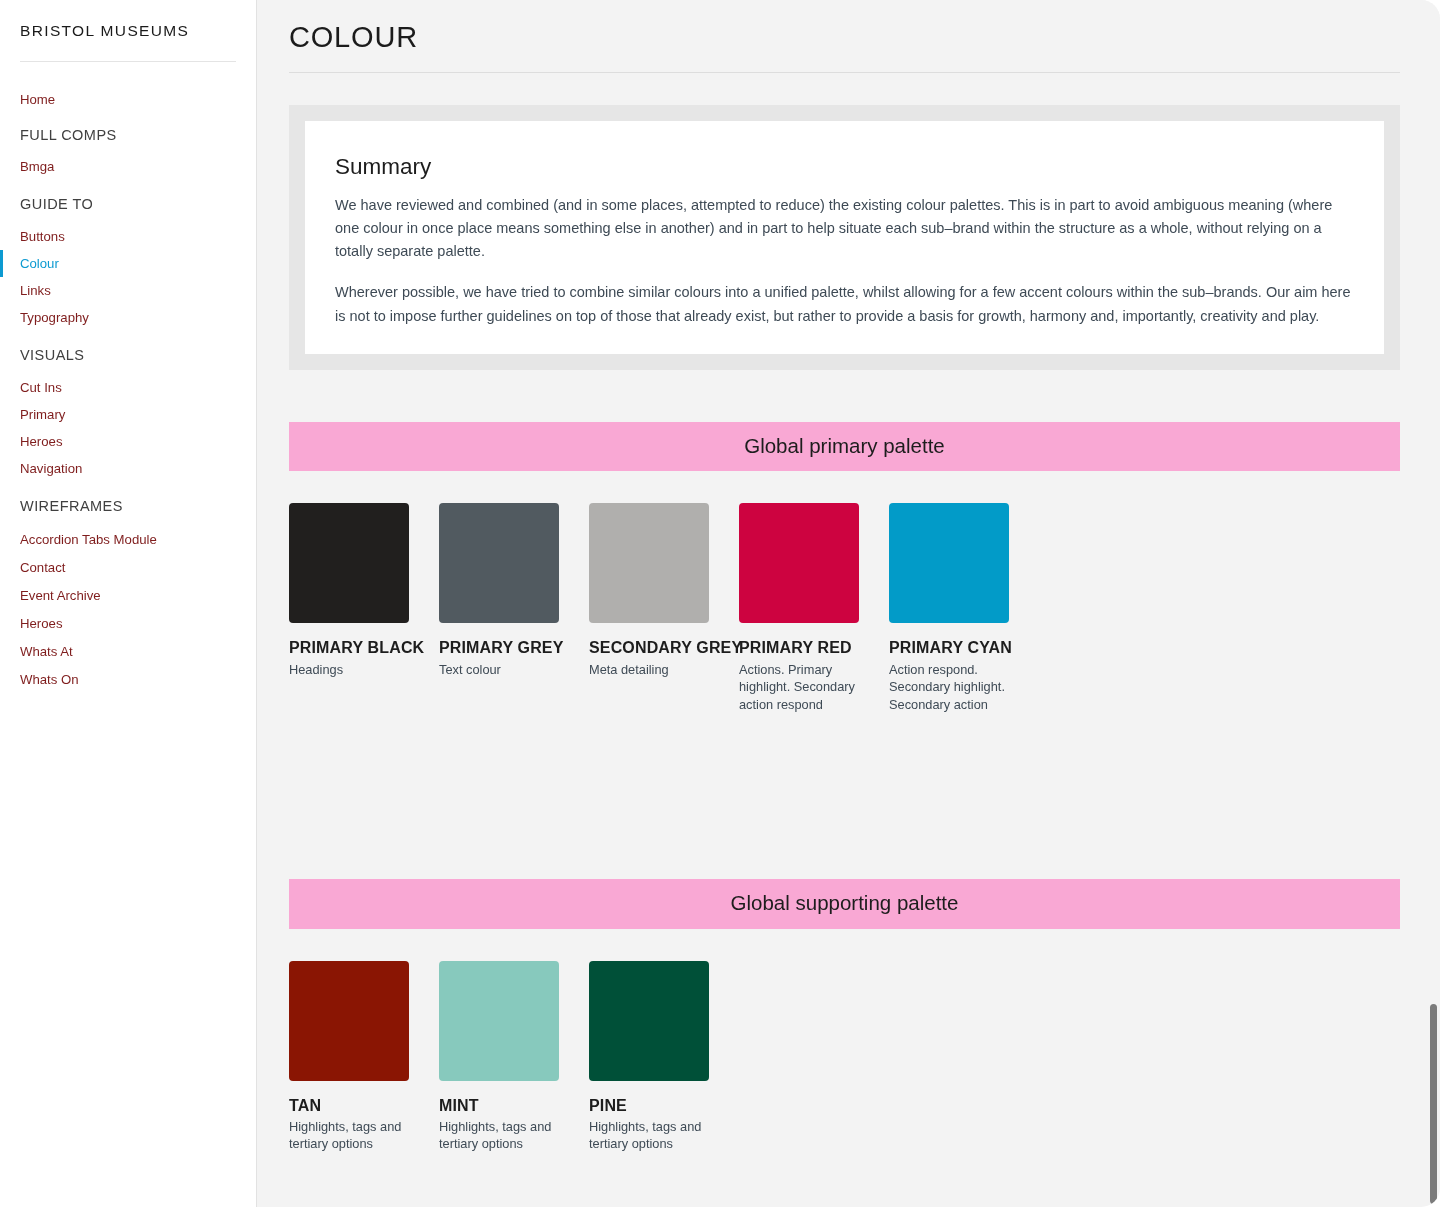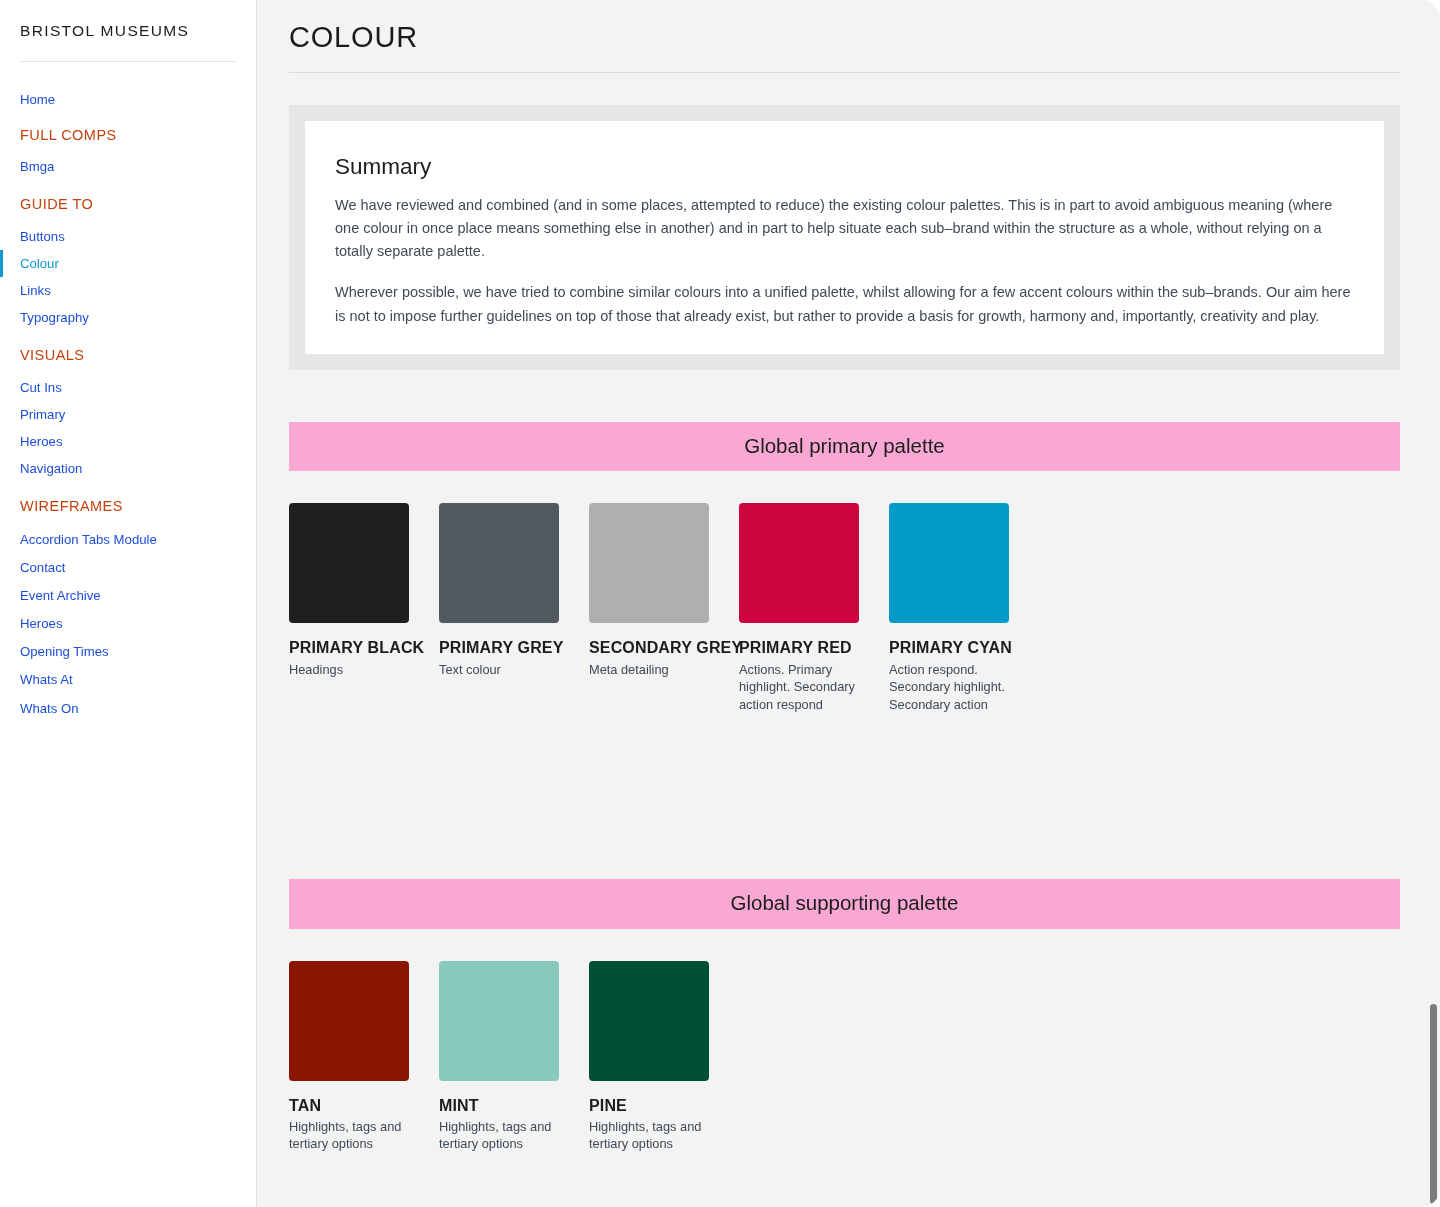--- a/index.html
+++ b/index.html
@@ -41,29 +41,29 @@
   .brand-rule {
     height: 1px;
     background: #e4e4e4;
     margin: 0 20px 24px 20px;
   }
   .nav { padding: 0; }
   .nav-group { margin-bottom: 14px; }
   .nav-heading {
     font-size: 14.5px;
     letter-spacing: 0.45px;
-    color: #c2410c;
+    color: #404040;
     padding: 0 20px;
     margin: 0 0 8px 0;
     line-height: 1.4;
   }
   .nav-link {
     display: block;
     font-size: 13.2px;
-    color: #1d4ed8;
+    color: #7f1d1d;
     padding: 6px 20px;
     line-height: 1.15;
     text-decoration: none;
     cursor: pointer;
     border-left: 3px solid transparent;
     padding-left: 17px;
   }
   .nav-link.top-link { margin-bottom: 12px; }
   .nav-link.active {
     color: #0c9ad1;
@@ -220,21 +220,20 @@
             <a class="nav-link">Primary</a>
             <a class="nav-link">Heroes</a>
             <a class="nav-link">Navigation</a>
           </div>
           <div class="nav-group wireframes">
             <div class="nav-heading">WIREFRAMES</div>
             <a class="nav-link">Accordion Tabs Module</a>
             <a class="nav-link">Contact</a>
             <a class="nav-link">Event Archive</a>
             <a class="nav-link">Heroes</a>
-            <a class="nav-link">Opening Times</a>
             <a class="nav-link">Whats At</a>
             <a class="nav-link">Whats On</a>
           </div>
         </div>
     </nav>
   </aside>
 
   <main class="main">
 
     <div class="page-head">

